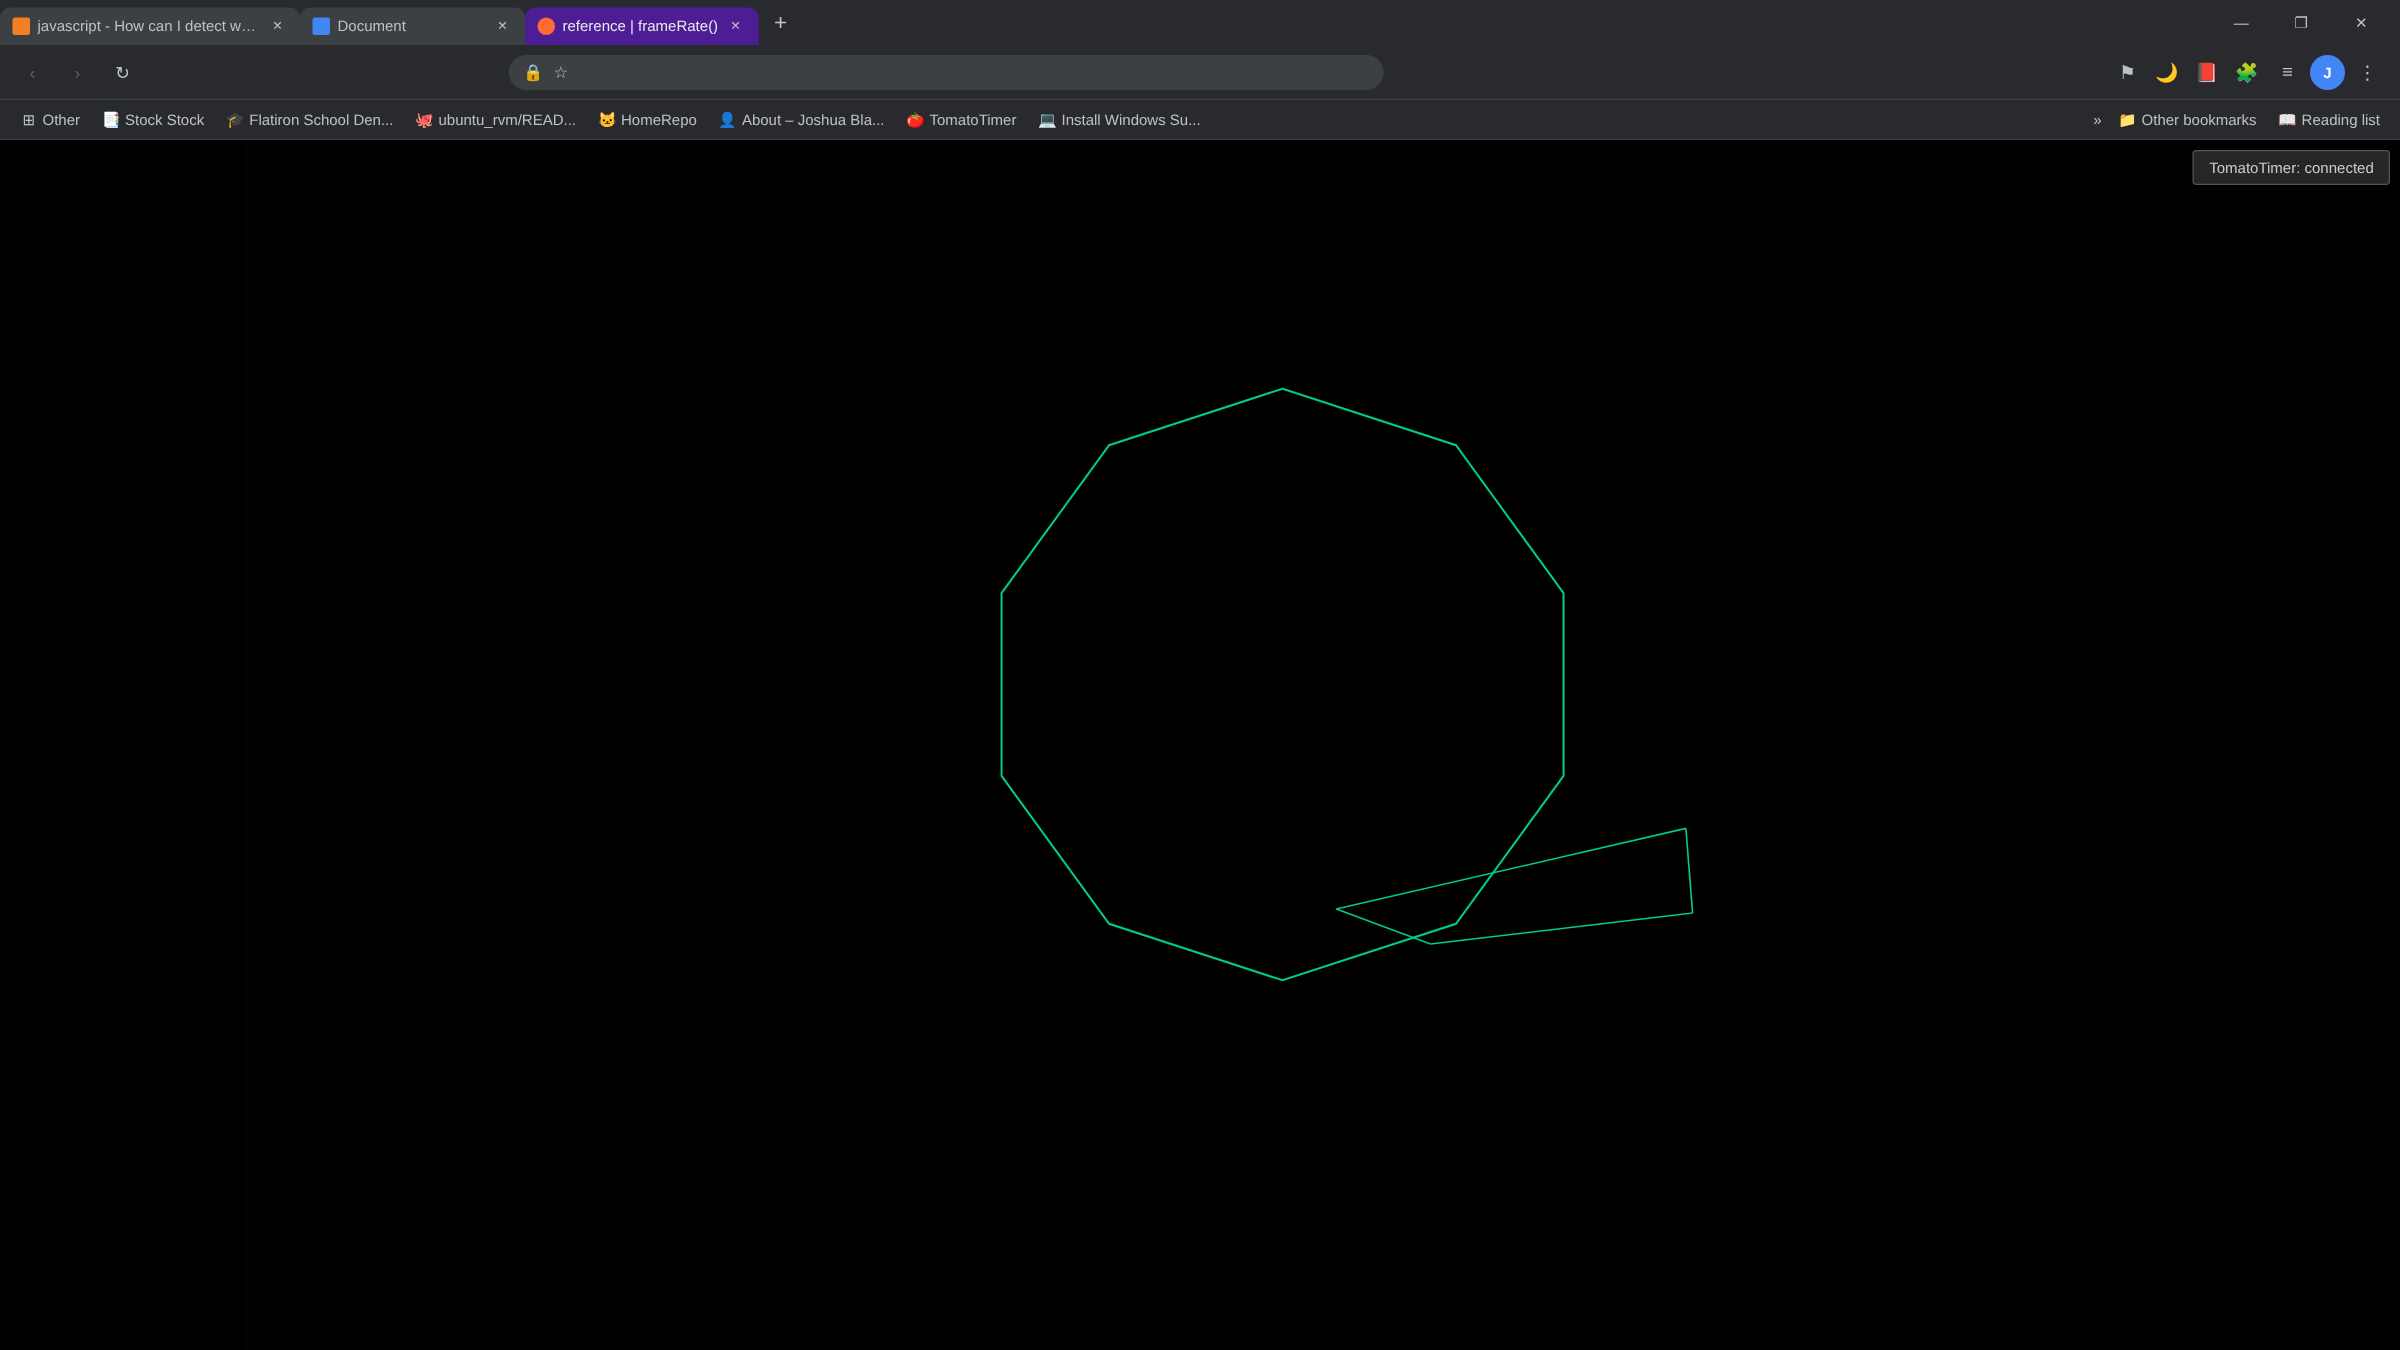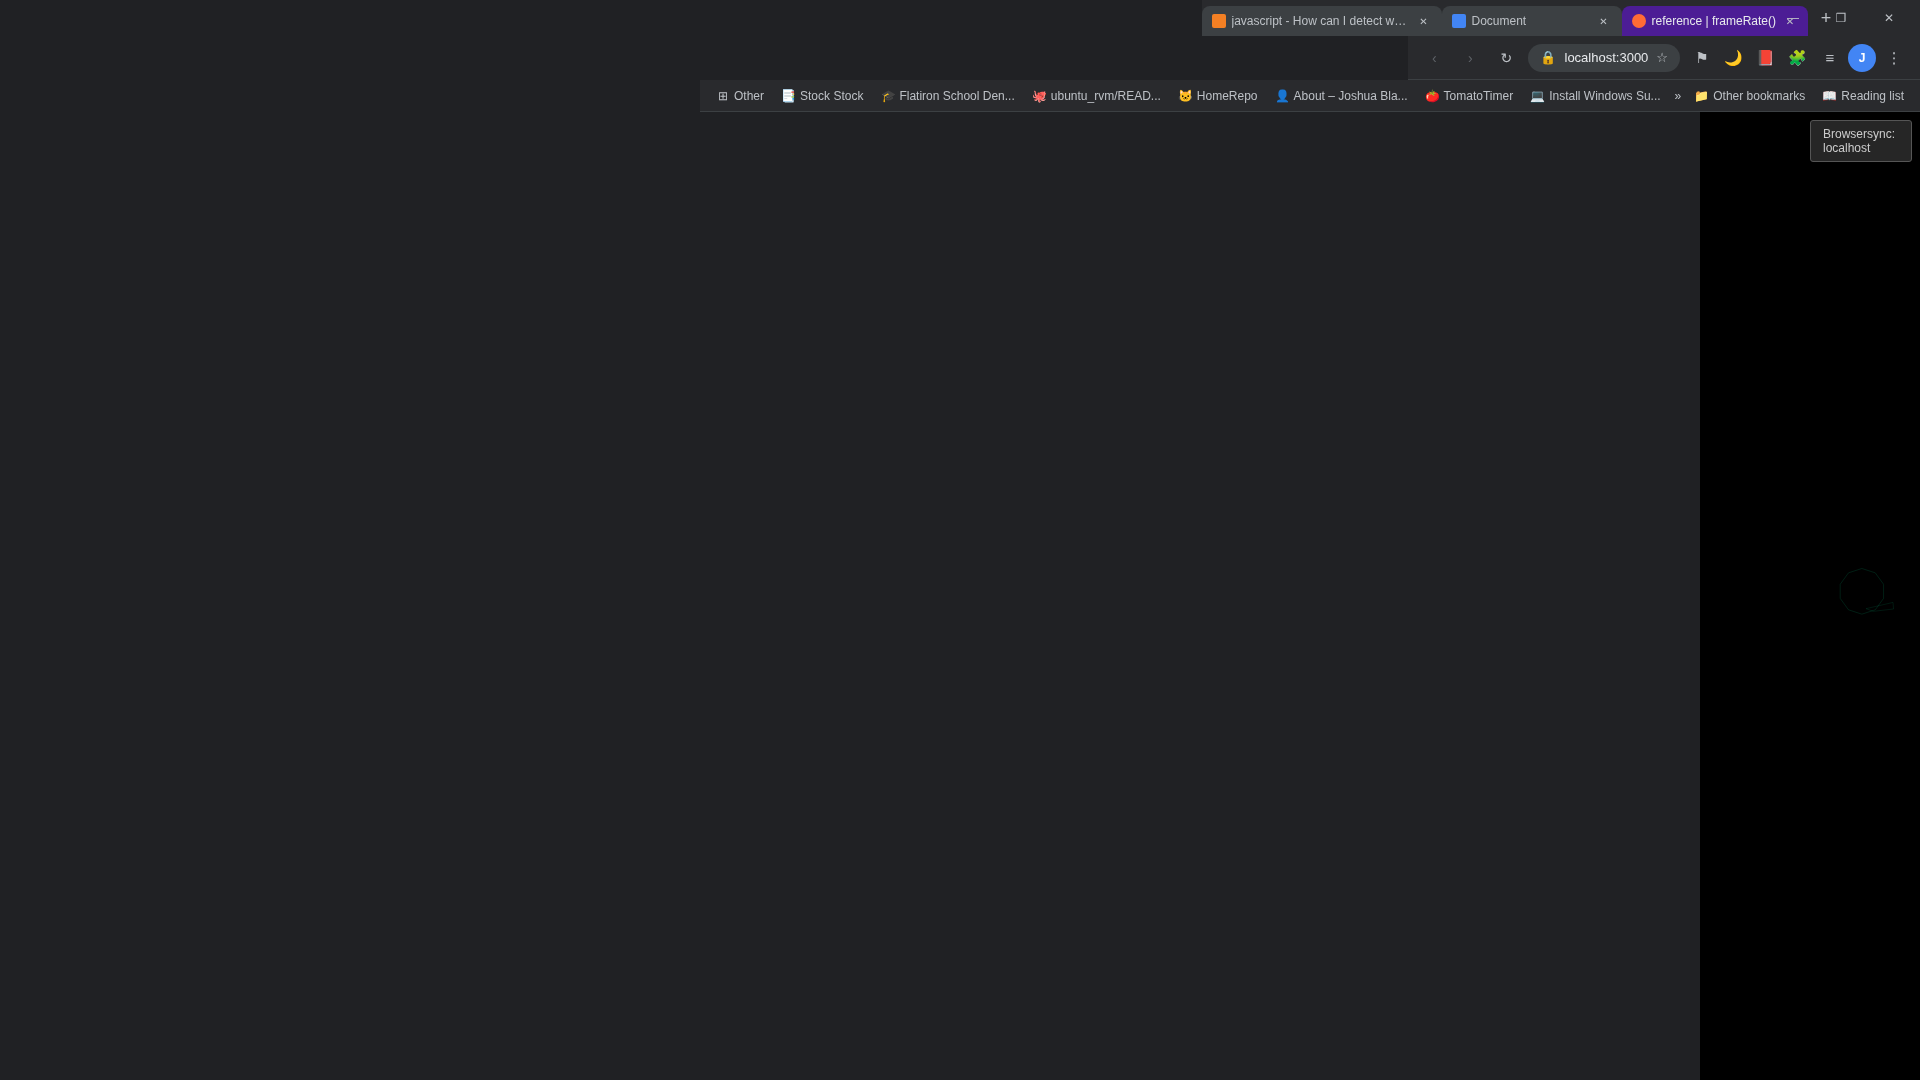--- a/index.html
+++ b/index.html
@@ -5,21 +5,20 @@
     * { margin: 0; padding: 0; box-sizing: border-box; }
     body { font-family: Arial, sans-serif; background: #202124; width: 1920px; height: 1080px; overflow: hidden; }
 
     
     .browser-window {
       width: 1920px;
       height: 1080px;
       display: flex;
       flex-direction: column;
       background: #202124;
-      align-items: flex-end;
     }
 
     
     .tab-bar {
       height: 36px;
       background: #292a2d;
       display: flex;
       align-items: flex-end;
       padding-left: 0;
       padding-right: 80px;
@@ -306,21 +305,20 @@
     </div>
   </div>
 
   <div class="address-bar">
     <button class="nav-btn disabled">‹</button>
     <button class="nav-btn disabled">›</button>
     <button class="nav-btn">↻</button>
 
     <div class="url-bar">
       <span style="color:#bdc1c6; font-size:13px;">🔒</span>
-      <span class="url-text">localhost:3000</span>
       <span class="url-icon">☆</span>
     </div>
 
     <div class="toolbar-right">
       <button class="toolbar-icon">⚑</button>
       <button class="toolbar-icon">🌙</button>
       <button class="toolbar-icon">📕</button>
       <button class="toolbar-icon">🧩</button>
       <button class="toolbar-icon">≡</button>
       <button class="profile-btn">J</button>
@@ -372,21 +370,21 @@
     </div>
   </div>
 
   <div style="flex:1; display:flex; position:relative;">
 
     <div style="width:220px; background:#000;"></div>
 
     <div class="canvas-area">
 
       <div class="browsersync-toast">
-        <span>Browsersync: localhost</span>
+        <span>TomatoTimer: connected</span>
       </div>
 
       <svg class="polygon-svg" viewBox="0 0 1060 900" preserveAspectRatio="xMidYMid meet">
 
         <polygon points="500,185 629,227 709,337 709,473 629,583 500,625 371,583 291,473 291,337 371,227" fill="none" stroke="#00cc88" stroke-width="1.5"></polygon>
 
         <line x1="540" y1="572" x2="800" y2="512" stroke="#00cc88" stroke-width="1.2"></line>
 
         <line x1="540" y1="572" x2="610" y2="598" stroke="#00cc88" stroke-width="1.2"></line>
 

